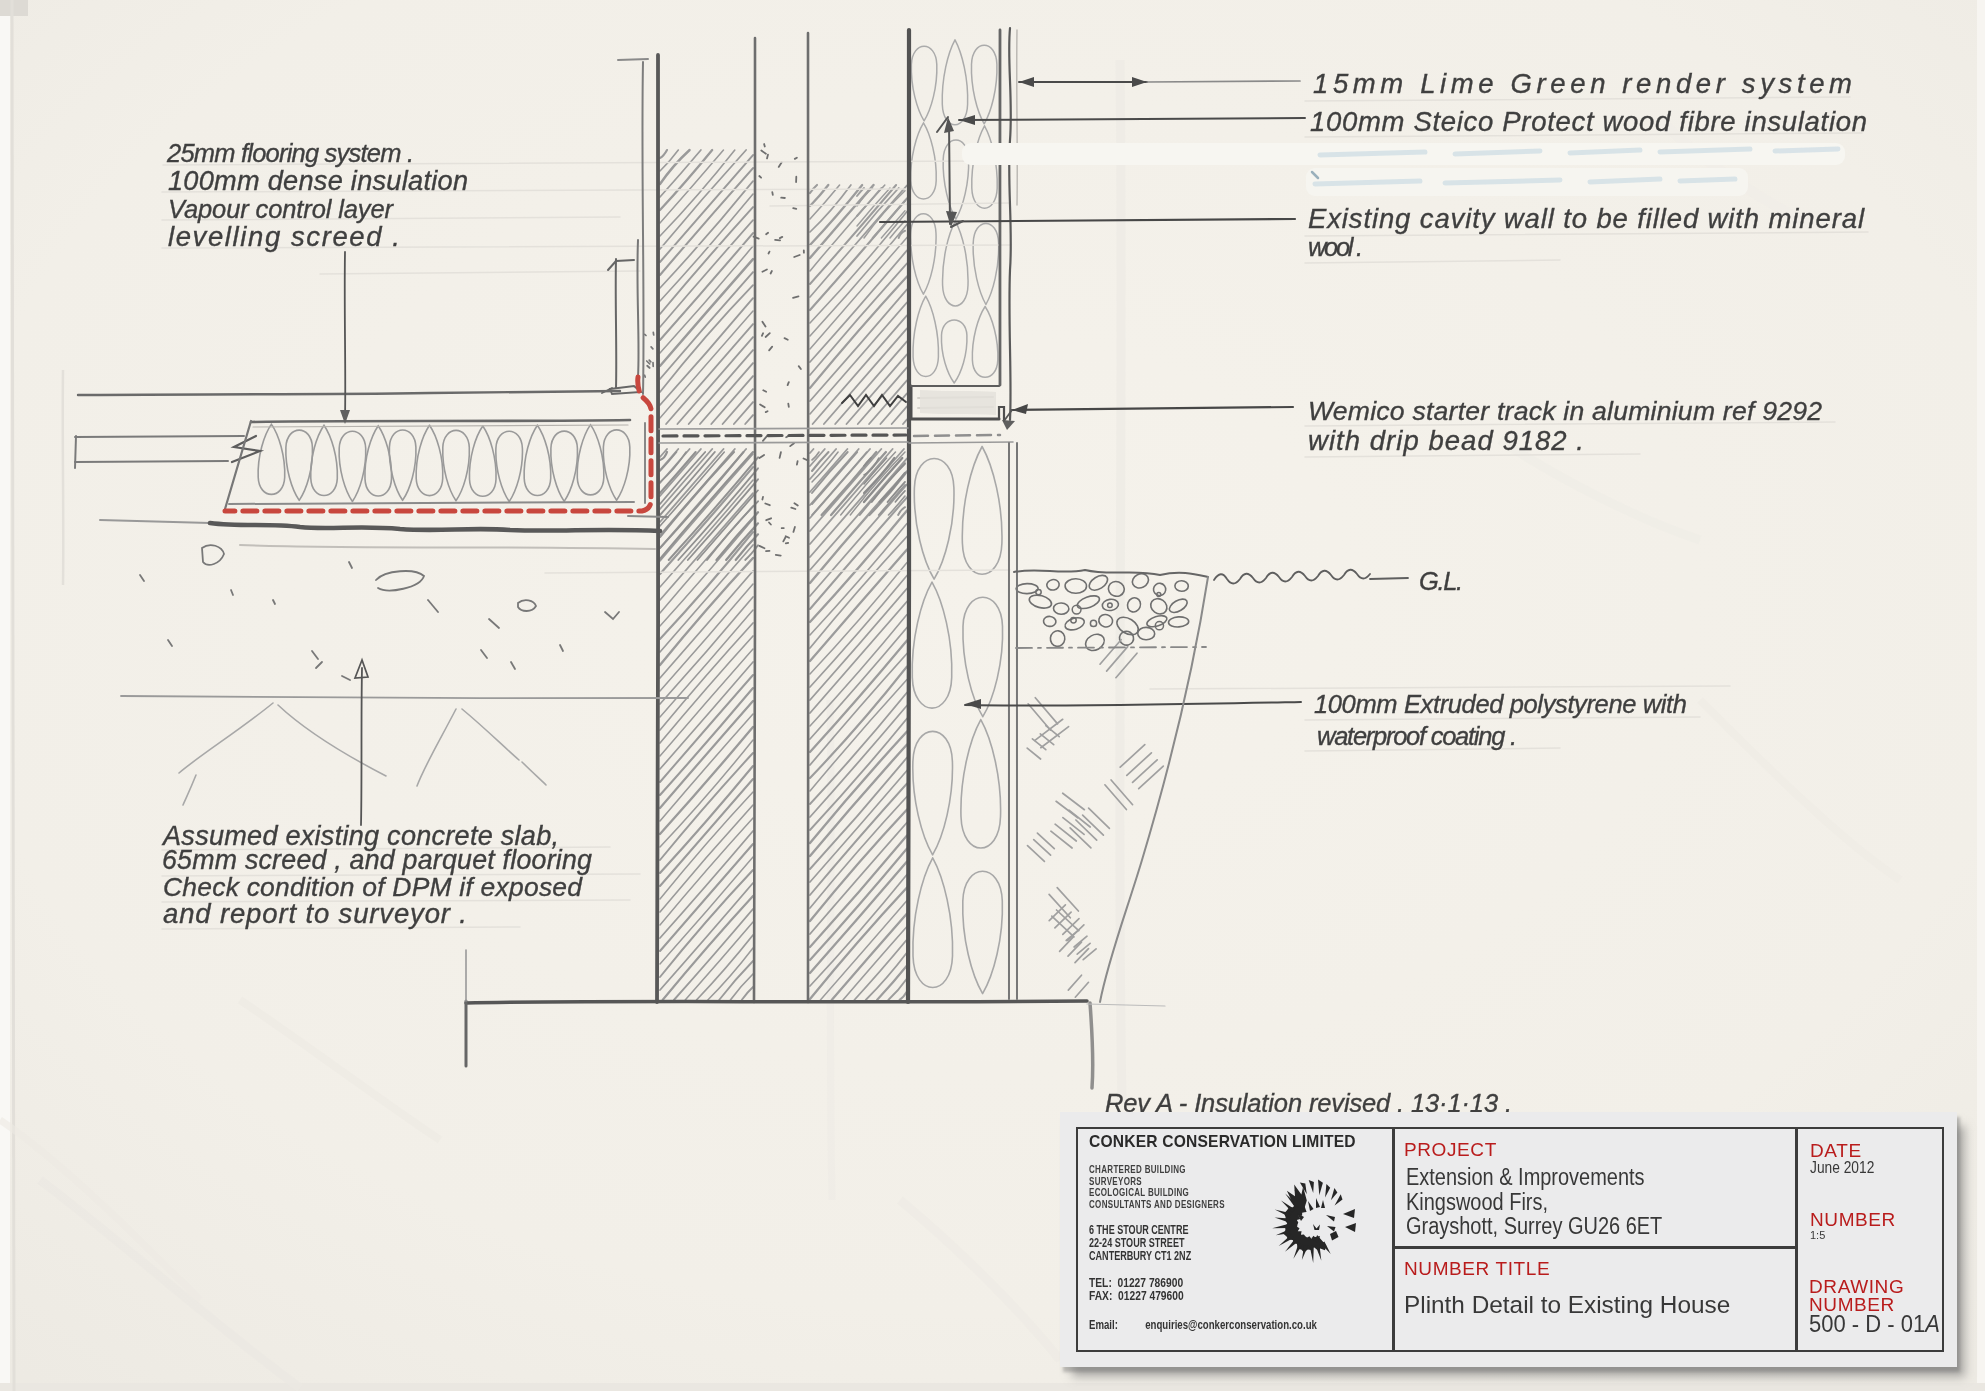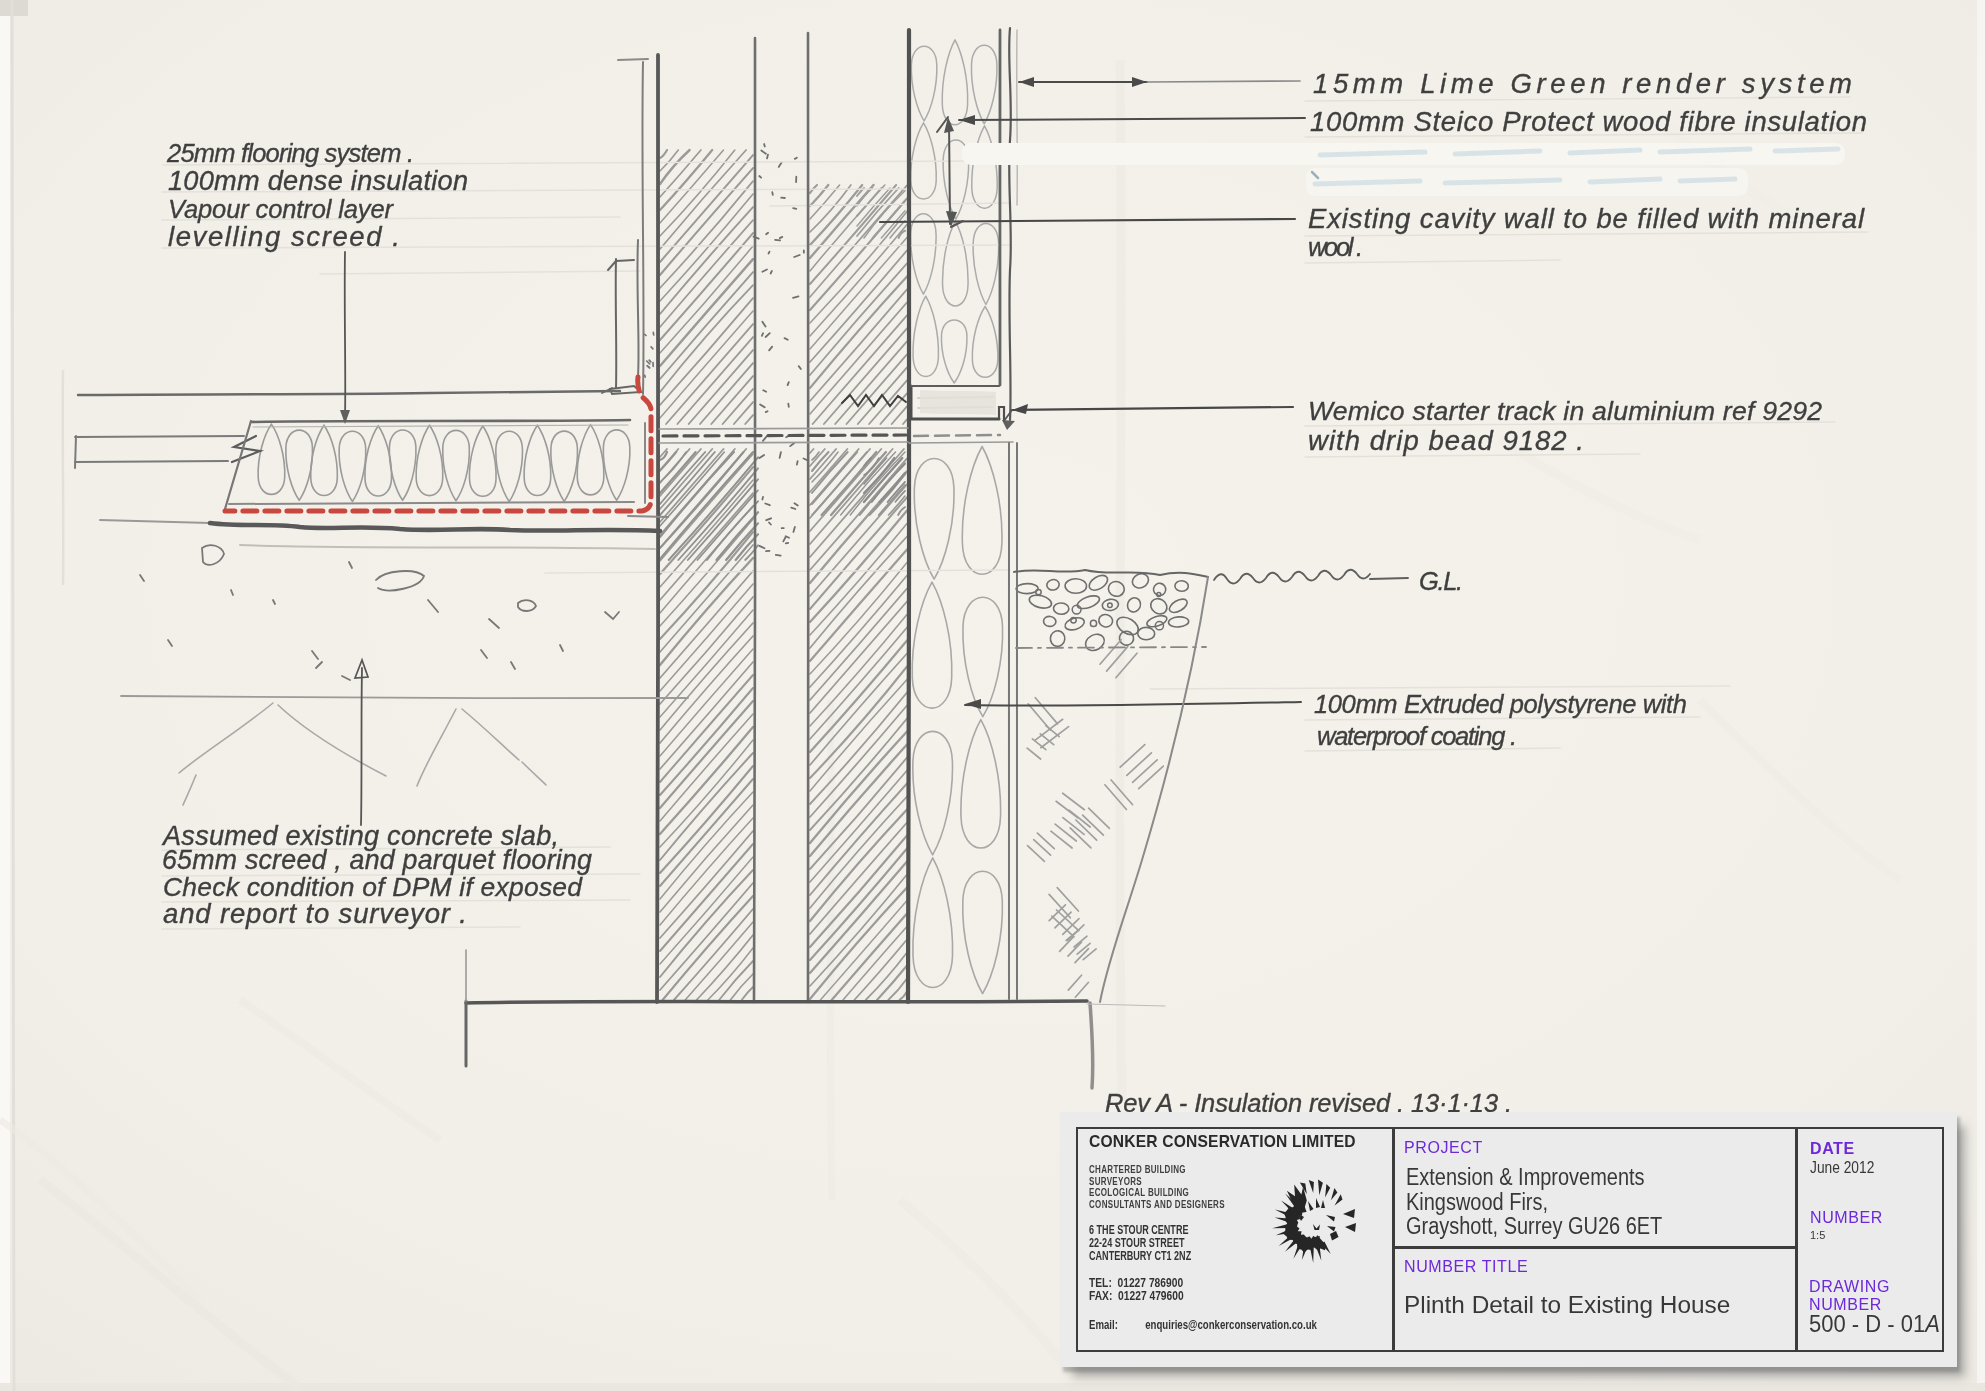--- a/index.html
+++ b/index.html
@@ -4,21 +4,21 @@
 <style>
 html,body{margin:0;padding:0;background:#ffffff;}
 #page{position:relative;width:1985px;height:1391px;overflow:hidden;background:#f2efe9;font-family:"Liberation Sans",sans-serif;}
 #draw{position:absolute;left:0;top:0;}
 .hw{font-family:"Liberation Sans",sans-serif;font-style:italic;fill:#3f3f3f;stroke:#3f3f3f;stroke-width:0.35;}
 
 #card{position:absolute;left:1060px;top:1112px;width:897px;height:255px;background:#ebebec;
 box-shadow:10px 12px 9px -2px rgba(110,110,110,0.50), 3px 5px 3px rgba(120,120,120,0.45);}
 #tbborder{position:absolute;left:16px;top:15px;width:864px;height:221px;border:2.5px solid #3c3c3c;}
 .tb{position:absolute;color:#2f2f2f;white-space:nowrap;}
-.lab{font-size:16px;color:#6d28d9;letter-spacing:0.6px;}
+.lab{font-size:19px;color:#b91c1c;letter-spacing:0.6px;}
 .bold{font-weight:bold;}
 #vd1{position:absolute;left:332px;top:15px;width:2.5px;height:223px;background:#3c3c3c;}
 #vd2{position:absolute;left:735px;top:15px;width:2.5px;height:223px;background:#3c3c3c;}
 #hd1{position:absolute;left:334px;top:134px;width:401px;height:2.5px;background:#3c3c3c;}
 </style>
 </head>
 <body>
 <div id="page">
 <svg id="draw" width="1985" height="1391" viewBox="0 0 1985 1391">
   <defs>
@@ -651,20 +651,20 @@
         <path d="M62,38 L71,40 L70,44.5 Z" fill="#262626"></path>
         <path d="M63,49 L71.5,50 L70,54.5 Z" fill="#262626"></path>
         <path d="M49,47 L52.5,51.5 L56,47.5 L55,53 L50.5,53 Z" fill="#262626"></path>
         <path d="M47,61 L56,59 L54,66 Z" fill="#262626"></path>
         <path d="M66,57 L72,54 L74.5,60 L68,63.5 Z" fill="#262626"></path>
       </svg>
   <div class="tb lab" style="left:344px;top:27px;">PROJECT</div>
   <div class="tb" style="left: 346px; top: 53px; font-size: 23px; line-height: 24.5px; color: rgb(56, 56, 56); transform-origin: 0px 0px; transform: scaleX(0.868);">Extension &amp; Improvements<br>Kingswood Firs,<br>Grayshott, Surrey GU26 6ET</div>
   <div class="tb lab" style="left:344px;top:146px;">NUMBER TITLE</div>
   <div class="tb" style="left: 344px; top: 179px; font-size: 24.5px; color: rgb(56, 56, 56); transform-origin: 0px 0px; transform: scaleX(0.994);">Plinth Detail to Existing House</div>
-  <div class="tb lab" style="left:750px;top:28px;font-weight:bold;">DATE</div>
+  <div class="tb lab" style="left:750px;top:28px;">DATE</div>
   <div class="tb" style="left: 750px; top: 46px; font-size: 17px; color: rgb(56, 56, 56); transform-origin: 0px 0px; transform: scaleX(0.81);">June 2012</div>
   <div class="tb lab" style="left:750px;top:97px;">NUMBER</div>
   <div class="tb" style="left:750px;top:117px;font-size:11px;color:#383838;">1:5</div>
   <div class="tb lab" style="left:749px;top:166px;line-height:18px;">DRAWING<br>NUMBER</div>
   <div class="tb" style="left: 749px; top: 199px; font-size: 23.5px; color: rgb(56, 56, 56); transform-origin: 0px 0px; transform: scaleX(0.936);">500 - D - 01<i>A</i></div>
 </div>
 </div>
 
 </body></html>

